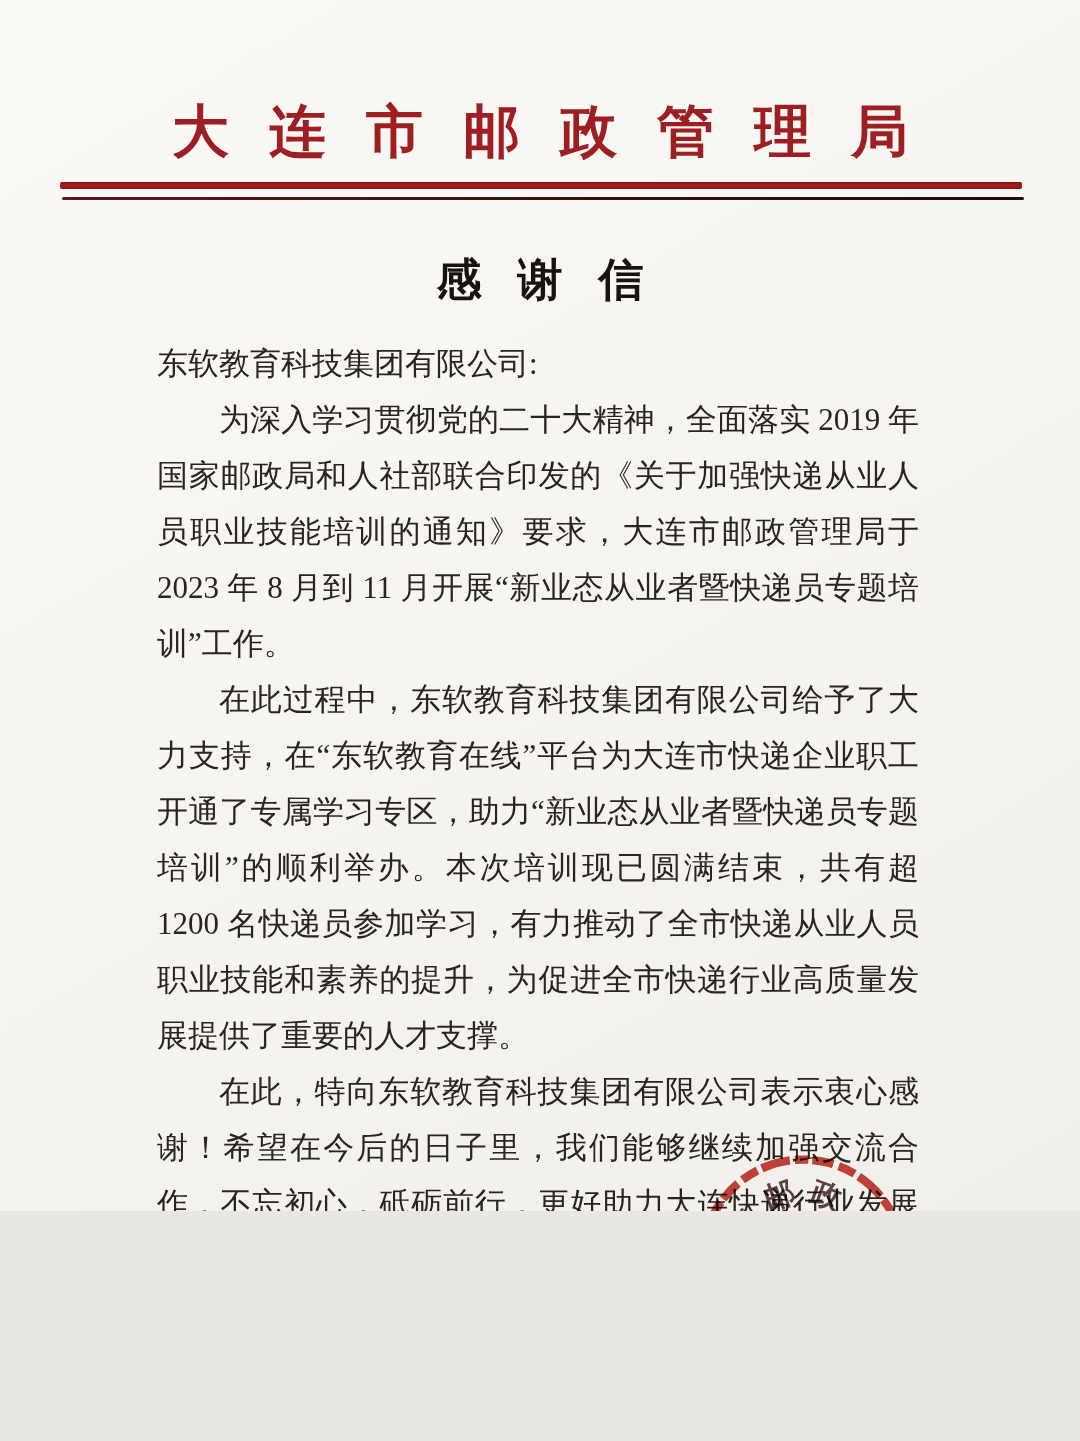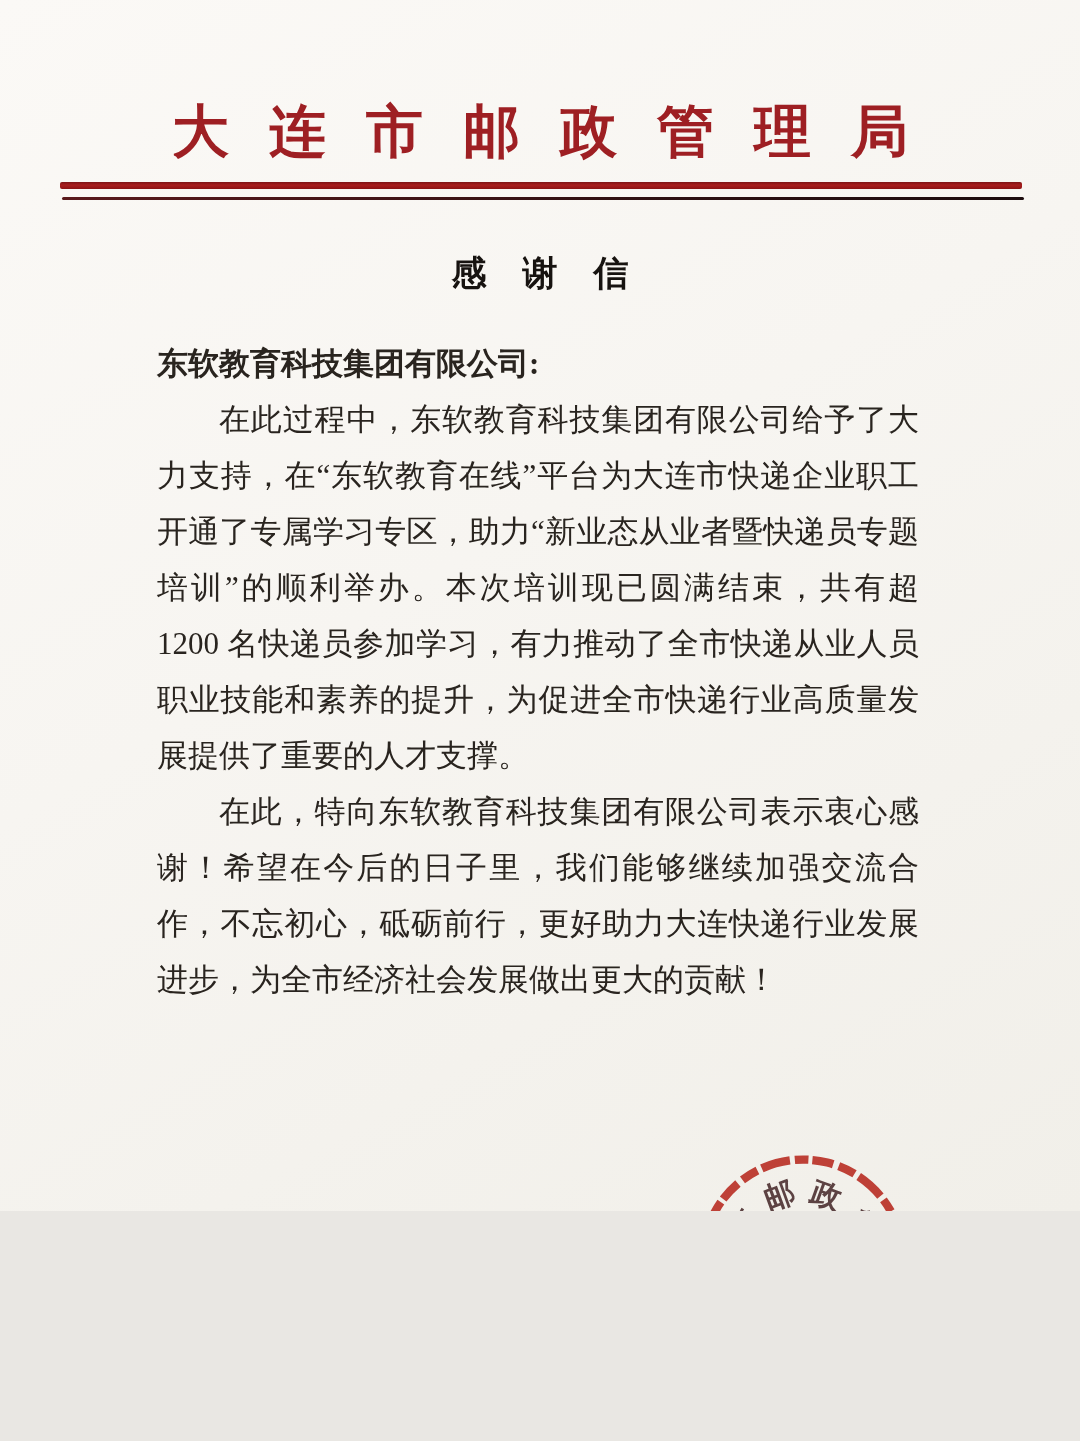--- a/index.html
+++ b/index.html
@@ -21,29 +21,29 @@
     color:var(--brand_red);
     letter-spacing:40px;text-indent:40px;white-space:nowrap;
   }
   .rule{position:absolute;border-radius:2px;}
   .rule-top-thick{left:60px;right:58px;top:182px;height:7px;
     background:linear-gradient(180deg,#7e1416,var(--rule_red) 45%,#8c1214);}
   .rule-top-thin{left:62px;right:56px;top:197px;height:3px;
     background:linear-gradient(90deg,#5a191c,#2f1012 60%,#1c0c0e);}
   .letter-title{
     position:absolute;top:250px;left:0;width:100%;
-    text-align:center;font-size:35px;font-weight:700;color:#171310;
+    text-align:center;font-size:45px;font-weight:700;color:#171310;
     letter-spacing:36px;text-indent:36px;
   }
   .body-text{
     position:absolute;left:157px;top:336px;width:762px;
     font-size:31px;line-height:56px;text-align:justify;
   }
   .body-text p{text-indent:2em;text-align:justify;}
-  .body-text .salutation{text-indent:0;font-weight:bold;}
+  .body-text .salutation{text-indent:0;}
   .sig-org{
     position:absolute;left:640px;top:1270px;width:330px;
     text-align:center;font-size:30px;color:#1d1815;letter-spacing:1px;
     white-space:nowrap;
   }
   .sig-date{
     position:absolute;left:640px;top:1322px;width:340px;
     text-align:center;font-size:29px;color:#241e1a;white-space:nowrap;
   }
   .seal{
@@ -65,20 +65,21 @@
 
   <div class="org-name">大连市邮政管理局</div>
 
   <div class="rule rule-top-thick"></div>
   <div class="rule rule-top-thin"></div>
 
   <div class="letter-title">感谢信</div>
 
   <div class="body-text">
     <p class="salutation">东软教育科技集团有限公司:</p>
+    <p>为深入学习贯彻党的二十大精神，全面落实 2019 年国家邮政局和人社部联合印发的《关于加强快递从业人员职业技能培训的通知》要求，大连市邮政管理局于 2023 年 8 月到 11 月开展“新业态从业者暨快递员专题培训”工作。</p>
     <p>在此过程中，东软教育科技集团有限公司给予了大力支持，在“东软教育在线”平台为大连市快递企业职工开通了专属学习专区，助力“新业态从业者暨快递员专题培训”的顺利举办。本次培训现已圆满结束，共有超 1200 名快递员参加学习，有力推动了全市快递从业人员职业技能和素养的提升，为促进全市快递行业高质量发展提供了重要的人才支撑。</p>
     <p>在此，特向东软教育科技集团有限公司表示衷心感谢！希望在今后的日子里，我们能够继续加强交流合作，不忘初心，砥砺前行，更好助力大连快递行业发展进步，为全市经济社会发展做出更大的贡献！</p>
   </div>
 
   <div class="sig-org">大连市邮政管理局</div>
   <div class="sig-date">2023 年 12 月 1 日</div>
 
   <svg class="seal" viewBox="0 0 240 240" xmlns="http://www.w3.org/2000/svg" aria-hidden="true">
     <circle cx="120" cy="120" r="103" fill="none" stroke="#c4352c" stroke-width="8.5" stroke-dasharray="30 5 14 4 22 6 18 5" transform="rotate(14 120 120)"></circle>
     <polygon fill="#c4352c" opacity="0.88" points="120,76 130,104.2 159.9,105 136.2,123.3 144.7,152 120,135 95.3,152 103.8,123.3 80.1,105 110,104.2"></polygon>

